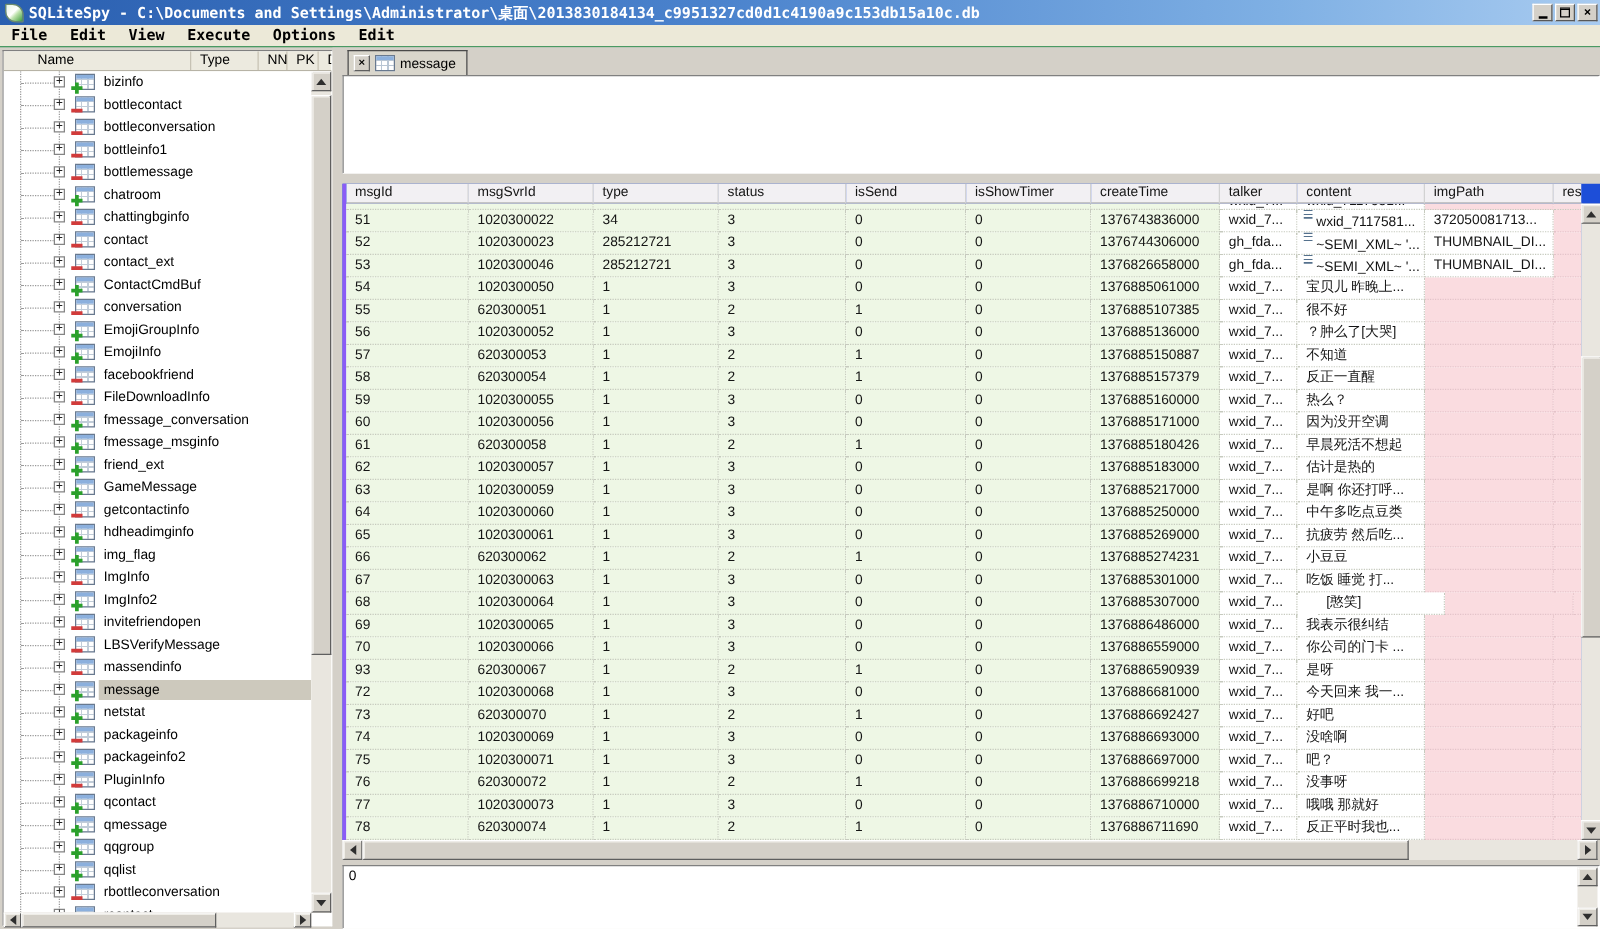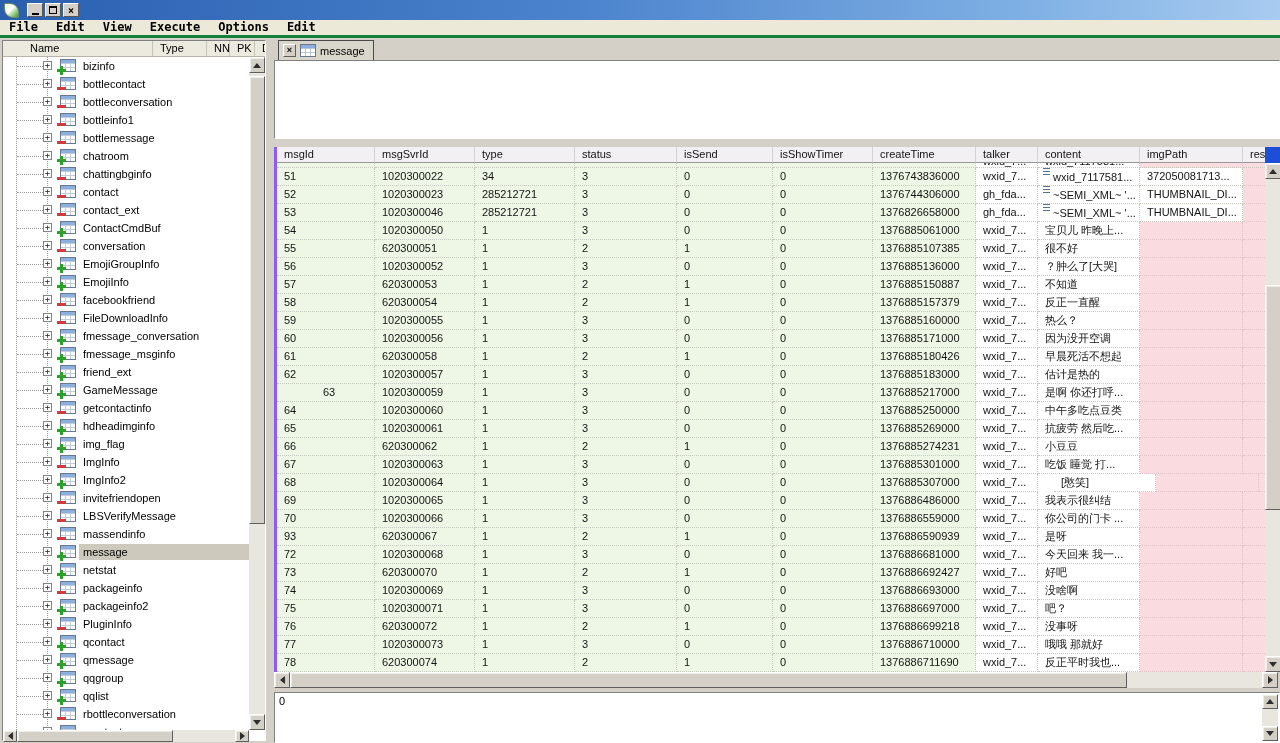--- a/index.html
+++ b/index.html
@@ -20,21 +20,21 @@
     border-color:#ffffff #585858 #585858 #ffffff;display:flex;align-items:center;
     justify-content:center;font-size:10px;font-weight:700;color:#000;
     font-family:"DejaVu Sans Mono",monospace;}
   .glyph-min{width:7px;height:2px;background:#000;margin-top:7px;}
   .glyph-restore{position:relative;width:8px;height:8px;}
   .glyph-restore::before{content:"";position:absolute;right:0;top:0;width:6px;height:5px;border:1px solid #000;}
   .glyph-restore::after{content:"";position:absolute;left:0;bottom:0;width:6px;height:5px;border:1px solid #000;background:#d4d0c8;}
 
   
   .menubar{position:absolute;left:0;top:20px;width:1280px;height:18px;background:#ece9d8;
-    border-bottom:3px solid #15803d;display:flex;align-items:center;}
+    border-bottom:1px solid #15803d;display:flex;align-items:center;}
   .menu-item{padding:0 9px;font-size:12px;font-family:"DejaVu Sans Mono",monospace;
     font-weight:700;color:#000;line-height:17px;}
 
   
   .appbody{position:absolute;left:0;top:38px;width:1280px;height:705px;background:#d4d0c8;}
 
   
   .tree-panel{position:absolute;left:2px;top:2px;width:264px;height:701px;background:#fff;
     border:1px solid;border-color:#808080 #ffffff #ffffff #808080;}
   .tree-header{position:absolute;left:0;top:0;width:262px;height:16px;display:flex;
@@ -146,20 +146,21 @@
   .value-text{position:absolute;left:4px;top:2px;font-size:11px;color:#000;}
   .vp-vsb{left:987px;top:1px;width:16px;height:47px;background:#e9e6df;}
   .vp-vsb .up{left:0;top:0;width:16px;height:15px;}
   .vp-vsb .dn{left:0;top:32px;width:16px;height:15px;}
 </style>
 </head>
 <body>
 
 <div class="titlebar">
   <span class="app-icon"></span>
+  <span class="title-text">SQLiteSpy - C:\Documents and Settings\Administrator\桌面\2013830184134_c9951327cd0d1c4190a9c153db15a10c.db</span>
   <span class="win-btns">
     <span class="wb">
         <span class="glyph-min"></span>
       </span>
     <span class="wb">
         <span class="glyph-restore"></span>
       </span>
     <span class="wb">×</span>
   </span>
 </div>
@@ -704,21 +705,21 @@
           <div class="gc c-int" style="width: 102px;">3</div>
           <div class="gc c-int" style="width: 96px;">0</div>
           <div class="gc c-int" style="width: 100px;">0</div>
           <div class="gc c-int" style="width: 103px;">1376885183000</div>
           <div class="gc c-text" style="width: 62px;">wxid_7...</div>
           <div class="gc c-text" style="width: 102px;">估计是热的</div>
           <div class="gc c-null" style="width: 103px;"></div>
           <div class="gc c-null" style="width: 60px;"></div>
         </div>
         <div class="grow">
-          <div class="gc c-int" style="width: 98px; text-align: center;">63</div>
+          <div class="gc c-int" style="width: 98px;">63</div>
           <div class="gc c-int" style="width: 100px;">1020300059</div>
           <div class="gc c-int" style="width: 100px;">1</div>
           <div class="gc c-int" style="width: 102px;">3</div>
           <div class="gc c-int" style="width: 96px;">0</div>
           <div class="gc c-int" style="width: 100px;">0</div>
           <div class="gc c-int" style="width: 103px;">1376885217000</div>
           <div class="gc c-text" style="width: 62px;">wxid_7...</div>
           <div class="gc c-text" style="width: 102px;">是啊 你还打呼...</div>
           <div class="gc c-null" style="width: 103px;"></div>
           <div class="gc c-null" style="width: 60px;"></div>

